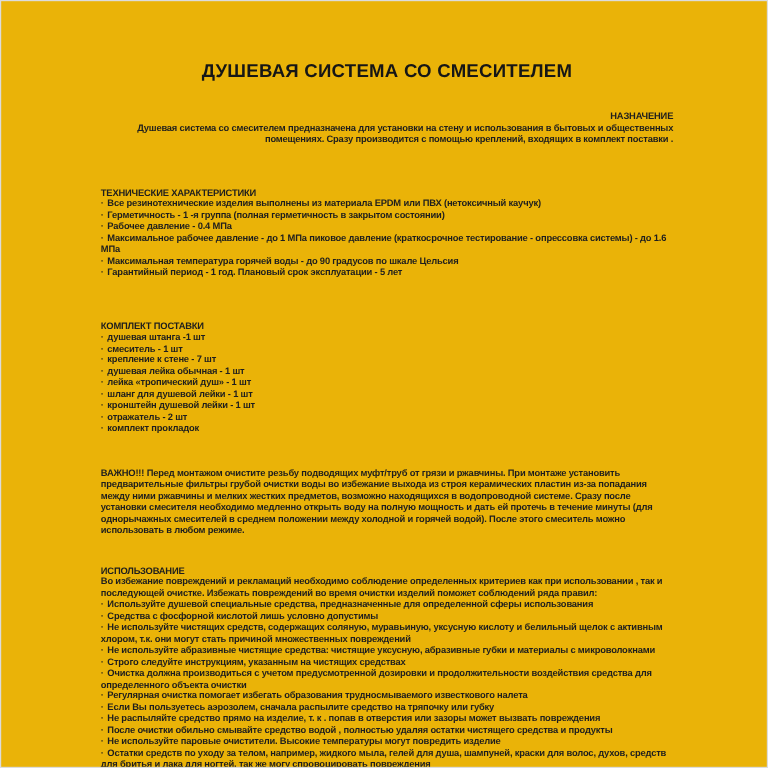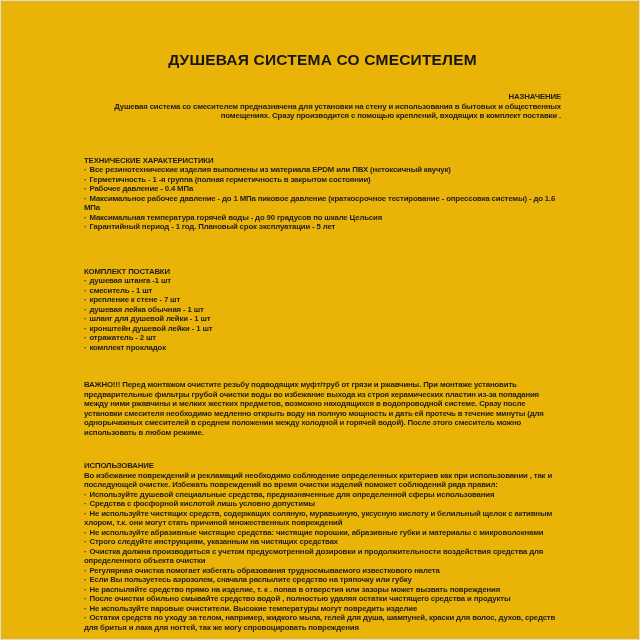--- a/index.html
+++ b/index.html
@@ -79,39 +79,40 @@
       </ul>
     </section>
 
     <section class="sec">
       <h2 class="sec-heading">КОМПЛЕКТ ПОСТАВКИ</h2>
       <ul class="sec-list">
         <li>душевая штанга -1 шт</li>
         <li>смеситель - 1 шт</li>
         <li>крепление к стене - 7 шт</li>
         <li>душевая лейка обычная - 1 шт</li>
+        <li>лейка «тропический душ» - 1 шт</li>
         <li>шланг для душевой лейки - 1 шт</li>
         <li>кронштейн душевой лейки - 1 шт</li>
         <li>отражатель - 2 шт</li>
         <li>комплект прокладок</li>
       </ul>
     </section>
 
     <section class="sec important">
       <p class="sec-text">ВАЖНО!!! Перед монтажом очистите резьбу подводящих муфт/труб от грязи и ржавчины. При монтаже установить предварительные фильтры грубой очистки воды во избежание выхода из строя керамических пластин из-за попадания между ними ржавчины и мелких жестких предметов, возможно находящихся в водопроводной системе. Сразу после установки смесителя необходимо медленно открыть воду на полную мощность и дать ей протечь в течение минуты (для однорычажных смесителей в среднем положении между холодной и горячей водой). После этого смеситель можно использовать в любом режиме.</p>
     </section>
 
     <section class="sec usage">
       <h2 class="sec-heading">ИСПОЛЬЗОВАНИЕ</h2>
       <p class="sec-text">Во избежание повреждений и рекламаций необходимо соблюдение определенных критериев как при использовании , так и последующей очистке. Избежать повреждений во время очистки изделий поможет соблюдений ряда правил:</p>
       <ul class="sec-list">
         <li>Используйте душевой специальные средства, предназначенные для определенной сферы использования</li>
         <li>Средства с фосфорной кислотой лишь условно допустимы</li>
         <li>Не используйте чистящих средств, содержащих соляную, муравьиную, уксусную кислоту и белильный щелок с активным хлором, т.к. они могут стать причиной множественных повреждений</li>
-        <li>Не используйте абразивные чистящие средства: чистящие порошки, абразивные губки и материалы с микроволокнами</li>
+        <li>Не используйте абразивные чистящие средства: чистящие уксусную, абразивные губки и материалы с микроволокнами</li>
         <li>Строго следуйте инструкциям, указанным на чистящих средствах</li>
         <li>Очистка должна производиться с учетом предусмотренной дозировки и продолжительности воздействия средства для определенного объекта очистки</li>
         <li>Регулярная очистка помогает избегать образования трудносмываемого известкового налета</li>
         <li>Если Вы пользуетесь аэрозолем, сначала распылите средство на тряпочку или губку</li>
         <li>Не распыляйте средство прямо на изделие, т. к . попав в отверстия или зазоры может вызвать повреждения</li>
         <li>После очистки обильно смывайте средство водой , полностью удаляя остатки чистящего средства и продукты</li>
         <li>Не используйте паровые очистители. Высокие температуры могут повредить изделие</li>
         <li>Остатки средств по уходу за телом, например, жидкого мыла, гелей для душа, шампуней, краски для волос, духов, средств для бритья и лака для ногтей, так же могу спровоцировать повреждения</li>
       </ul>
     </section>

